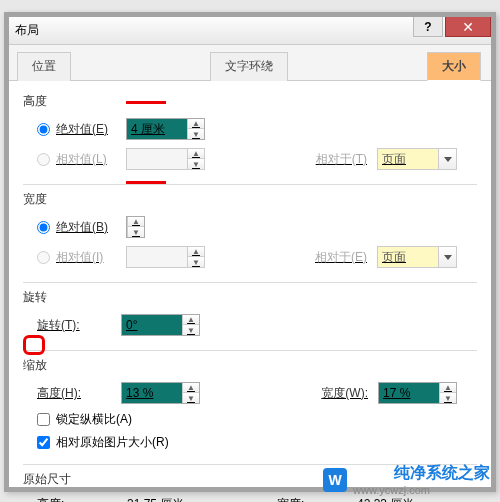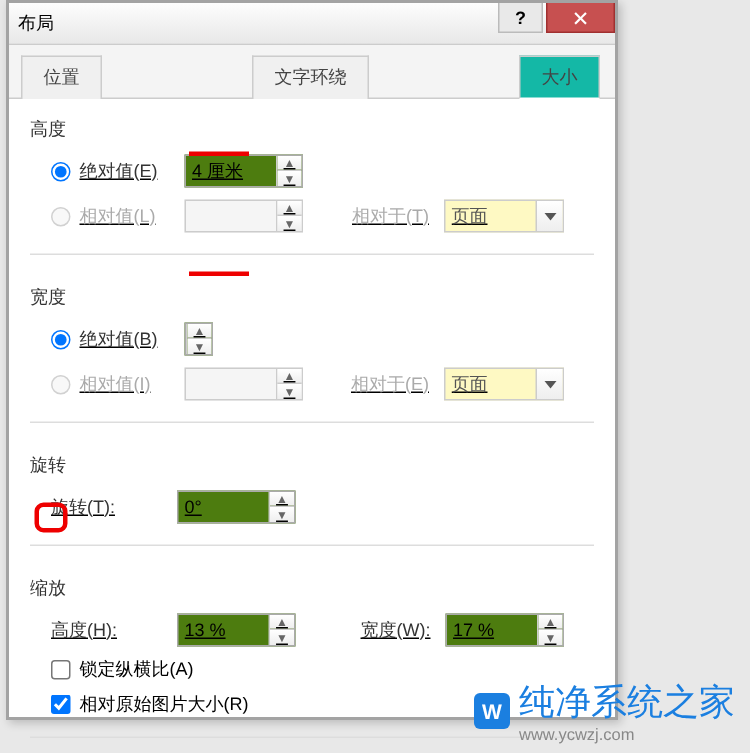--- a/index.html
+++ b/index.html
@@ -1,34 +1,34 @@
 <!DOCTYPE html>
 <html><head>
 <meta charset="utf-8">
 <style>
 * { box-sizing: border-box; margin: 0; padding: 0; }
 body { font-family: "Microsoft YaHei", SimSun, sans-serif; font-size: 12px; background: #e8e8e8; width: 500px; height: 502px; overflow: hidden; position: relative; }
-.window { position: absolute; top: 0; left: 4px; width: 408px; height: 480px; background: #fff; border: 2px solid #a3a3a3; box-shadow: 2px 2px 6px rgba(0,0,0,.2); }
+.window { position: absolute; top: 12px; left: 4px; width: 492px; height: 480px; background: #fff; border: 5px solid #a3a3a3; box-shadow: 2px 2px 6px rgba(0,0,0,.2); }
 .titlebar { height: 28px; background: linear-gradient(#fdfdfd,#e8e8e8); border-bottom: 1px solid #ccc; display: flex; align-items: center; padding: 0 6px; position: relative; }
 .titlebar .title { font-size: 12px; }
 .titlebar .btns { position: absolute; right: 0; top: 0; display: flex; }
 .titlebar .btn { width: 30px; height: 20px; display: flex; align-items: center; justify-content: center; font-family: Arial; }
 .titlebar .help { background: #e9e9e9; border: 1px solid #bbb; border-top: none; margin-right: 2px; font-weight: bold; }
 .titlebar .close { background: #c75050; color: #fff; width: 46px; border: 1px solid #a03030; border-top: none; font-size: 14px; }
 .tabbar { display: flex; padding: 6px 8px 0 8px; border-bottom: 1px solid #ccc; background: #f4f4f4; position: relative; justify-content: space-between; }
 .tab { padding: 5px 14px; border: 1px solid #ccc; border-bottom: none; background: #f0f0f0; margin-right: 2px; cursor: pointer; position: relative; top: 1px; color: #444; }
-.tab.active { background: #14b8a6; border-bottom: 1px solid #fff; }
+.tab.active { background: #fdba74; border-bottom: 1px solid #fff; font-weight: bold; }
 .panel { padding: 8px 14px; }
 .section-title { color: #333; padding: 4px 0; }
-.section { border-bottom: 1px solid #ddd; padding-bottom: 10px; margin-bottom: 16px; }
+.section { border-bottom: 1px solid #ddd; padding-bottom: 10px; margin-bottom: 2px; }
 .row { display: flex; align-items: center; padding: 4px 0 4px 14px; min-height: 26px; text-decoration: underline; }
 .radio { margin-right: 6px; }
 .lbl { width: 70px; color: #333; }
 .lbl.disabled { color: #aaa; }
-.spin { display: inline-flex; align-items: stretch; height: 22px; border: 1px solid #aaa; background: #4d7c0f; }
+.spin { display: inline-flex; align-items: stretch; height: 22px; border: 1px solid #aaa; background: #0f766e; }
 .spin.disabled { color: #aaa; border-color: #ccc; background: #f5f5f5; }
 .spin input { border: none; width: 60px; padding: 0 4px; font-size: 12px; outline: none; background: transparent; }
 .spin .arrows { display: flex; flex-direction: column; border-left: 1px solid #ccc; }
 .spin .arrows span { width: 16px; height: 11px; display: flex; align-items: center; justify-content: center; font-size: 8px; color: #666; background: linear-gradient(#fff,#eee); cursor: pointer; }
 .spin .arrows span:first-child { border-bottom: 1px solid #ccc; }
 .right-col { display: flex; align-items: center; margin-left: auto; padding-right: 20px; }
 .right-col .r-lbl { margin-right: 10px; color: #333; }
 .right-col .r-lbl.disabled { color: #aaa; }
 .combo { display: inline-flex; align-items: center; height: 22px; border: 1px solid #aaa; background: #fff; }
 .combo.disabled { color: #aaa; background: #fef9c3; border-color: #ccc; }
@@ -38,21 +38,21 @@
 .chk-row { display: flex; align-items: center; padding: 3px 0 3px 14px; }
 .chk-row input { margin-right: 6px; }
 .annot-red { position: absolute; border: 3px solid #e00; border-radius: 6px; pointer-events: none; }
 .red-underline { position: absolute; height: 3px; background: #e00; pointer-events: none; }
 .orig-row { display: flex; padding: 4px 0 4px 14px; }
 .orig-row .c1 { width: 90px; }
 .orig-row .c2 { width: 150px; }
 .orig-row .c3 { width: 80px; }
 .watermark { position: absolute; bottom: 6px; right: 10px; display: flex; align-items: center; gap: 6px; pointer-events: none; }
 .watermark .logo { width: 24px; height: 24px; background: #1b7fe0; border-radius: 4px; display: flex; align-items: center; justify-content: center; color: #fff; font-weight: bold; font-size: 14px; }
-.watermark .txt { color: #1b7fe0; font-size: 24px; font-weight: normal; }
+.watermark .txt { color: #1b7fe0; font-size: 16px; font-weight: bold; margin-left: 41px; }
 .watermark .sub { color: #888; font-size: 11px; }
 </style>
 </head>
 <body>
 
 <div class="window">
   <div class="titlebar">
     <span class="title">布局</span>
     <div class="btns">
       <div class="btn help">?</div>

